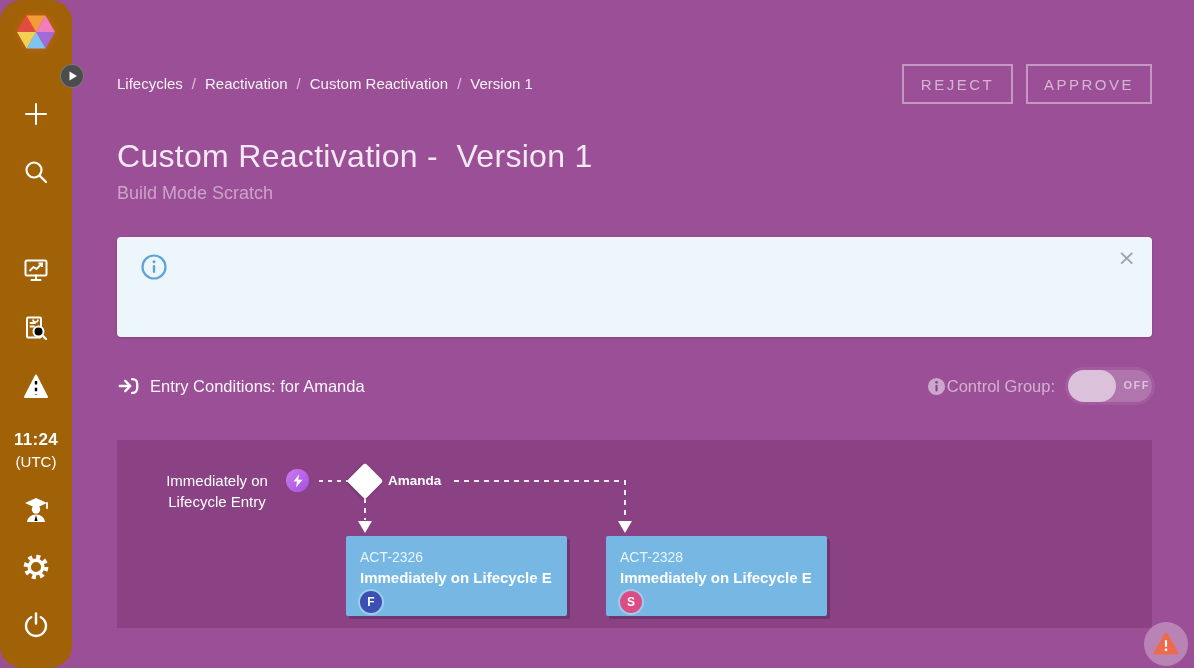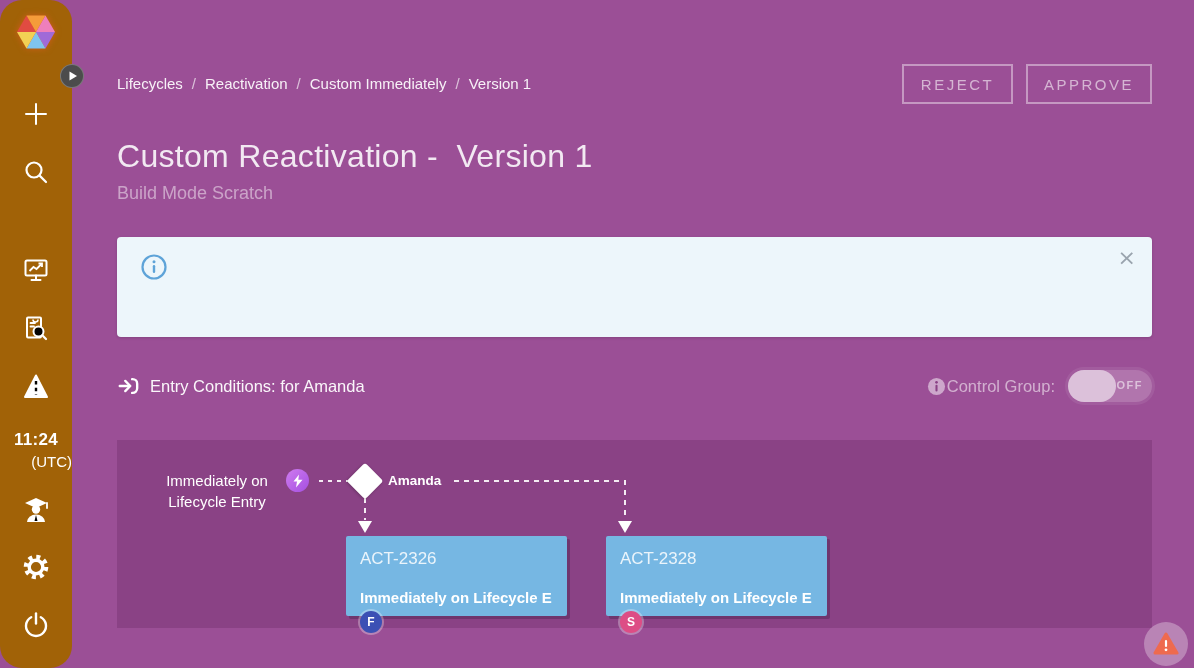--- a/index.html
+++ b/index.html
@@ -3,21 +3,21 @@
 <meta charset="utf-8">
 <style>
   * { margin:0; padding:0; box-sizing:border-box; }
   html,body { width:1194px; height:668px; overflow:hidden; font-family:"Liberation Sans", sans-serif; }
   .app { position:relative; width:1194px; height:668px; background:#9b4f96; }
 
   
   .sidebar { position:absolute; left:0; top:0; width:72px; height:668px; background:#a16207; z-index:4;border-radius:22px; }
   .sb-item { position:absolute; left:0; width:72px; display:flex; justify-content:center; align-items:center; background:none; border:none; cursor:pointer; }
   .sb-time { position:absolute; width:72px; text-align:center; color:#fff; font-size:17px; font-weight:600; letter-spacing:.3px; }
-  .sb-tz   { position:absolute; width:72px; text-align:right; color:#fff; font-size:15px; }
+  .sb-tz   { position:absolute; width:72px; text-align:center; color:#fff; font-size:15px; }
   .play-fab { position:absolute; left:60px; top:64px; width:24px; height:24px; border-radius:50%;
               background:#4c4c4c; border:1px solid rgba(255,255,255,0.25); z-index:6;
               display:flex; align-items:center; justify-content:center; cursor:pointer; padding:0; }
 
   
   .main { position:absolute; left:72px; top:0; right:0; bottom:0; }
 
   .breadcrumb { position:absolute; left:45px; top:75px; font-size:15px; color:rgba(255,255,255,0.92); display:flex; gap:9px; }
   .breadcrumb .sep { color:rgba(255,255,255,0.65); }
   .crumb { cursor:pointer; }
@@ -45,39 +45,39 @@
   
   .entry-row { position:absolute; left:45px; top:364px; width:1035px; height:44px;
                display:flex; align-items:center; justify-content:space-between; }
   .entry-left { display:flex; align-items:center; gap:11px; color:rgba(255,255,255,0.95); font-size:16.5px; }
   .entry-right { display:flex; align-items:center; gap:1px; }
   .cg-label { color:rgba(255,255,255,0.55); font-size:16.5px; margin-right:12px; }
   .toggle { position:relative; width:84px; height:32px; border-radius:16px;
             background:rgba(255,255,255,0.22); box-shadow:0 0 0 3px rgba(255,255,255,0.08); cursor:pointer; }
   .toggle-knob { position:absolute; left:0; top:0; width:48px; height:32px; border-radius:16px;
                  background:rgba(255,255,255,0.55); }
-  .toggle-state { position:absolute; right:9px; top:9px; font-size:11px; letter-spacing:1.5px;
+  .toggle-state { position:absolute; right:2px; top:9px; font-size:11px; letter-spacing:1.5px;
                   color:rgba(255,255,255,0.55); font-weight:700; }
 
   
   .canvas { position:absolute; left:45px; top:440px; width:1035px; height:188px; background:#8a4285; }
   .connectors { position:absolute; left:0; top:0; }
   .trigger-label { position:absolute; left:20px; top:30px; width:160px; text-align:center;
                    color:#fff; font-size:15px; line-height:21px; }
   .bolt-badge { position:absolute; left:169px; top:29px; width:23px; height:23px; border-radius:50%;
                 background:linear-gradient(135deg,#cf7bf0,#a44fe0); display:flex; align-items:center;
                 justify-content:center; cursor:pointer; }
   .diamond { position:absolute; left:235px; top:28px; width:26px; height:26px; background:#fff;
              border-radius:3px; transform:rotate(45deg); box-shadow:0 1px 3px rgba(0,0,0,0.25); cursor:pointer; }
   .branch-label { position:absolute; left:271px; top:33px; color:#fff; font-size:13.5px; font-weight:700; }
 
   .activity-card { position:absolute; top:96px; width:221px; height:80px; background:#76b7e3;
                    border-radius:2px; box-shadow:3px 3px 0 rgba(84,39,88,0.5); padding:13px 14px 0; cursor:pointer; }
   .card-1 { left:229px; } .card-2 { left:489px; }
-  .act-id { font-size:17px; color:rgba(255,255,255,0.85); margin-bottom:20px; }
+  .act-id { font-size:14px; color:rgba(255,255,255,0.85); margin-bottom:4px; }
   .act-title { font-size:15px; font-weight:700; color:#fff; white-space:nowrap; overflow:hidden; }
   .act-badge { margin-top:5px; width:22px; height:22px; border-radius:50%; color:#fff; font-size:12px;
                font-weight:700; display:flex; align-items:center; justify-content:center;
                box-shadow:0 0 0 2px rgba(255,255,255,0.3); }
 
   .warn-fab { position:absolute; left:1072px; top:622px; width:44px; height:44px; border-radius:50%;
               background:rgba(255,255,255,0.30); border:none; display:flex; align-items:center;
               justify-content:center; cursor:pointer; z-index:5; }
 </style>
 </head>
@@ -170,21 +170,21 @@
     </svg>
   </button>
 
   <main class="main">
 
     <nav class="breadcrumb">
       <span class="crumb">Lifecycles</span>
       <span class="sep">/</span>
       <span class="crumb">Reactivation</span>
       <span class="sep">/</span>
-      <span class="crumb">Custom Immediately</span>
+      <span class="crumb">Custom Reactivation</span>
       <span class="sep">/</span>
       <span class="crumb">Version 1</span>
     </nav>
 
     <button class="btn-outline btn-reject">REJECT</button>
     <button class="btn-outline btn-approve">APPROVE</button>
 
     <h1 class="page-title">Custom Reactivation -  Version 1</h1>
     <div class="page-subtitle">Build Mode Scratch</div>
 

